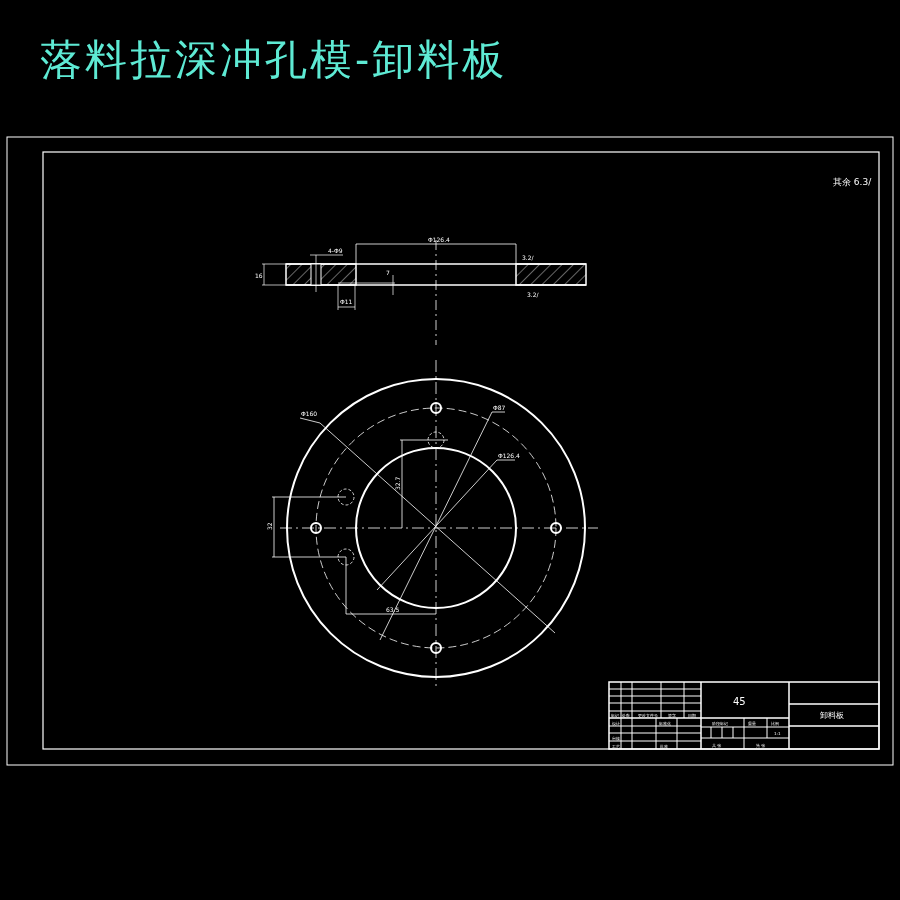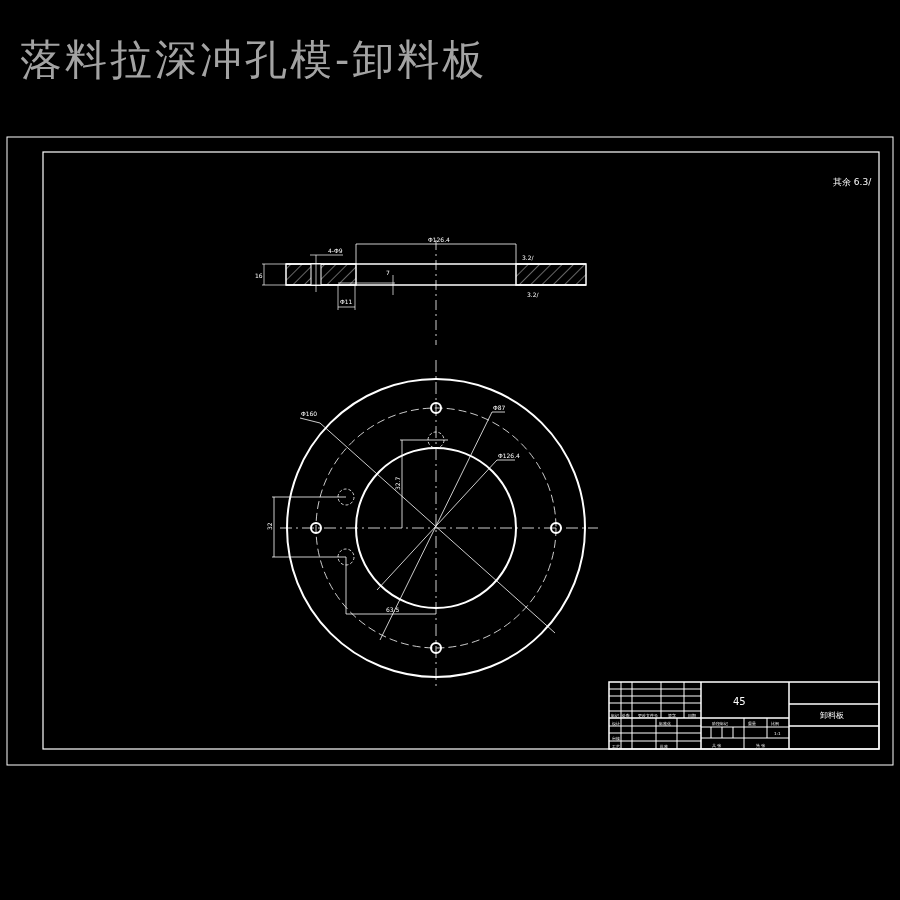--- a/index.html
+++ b/index.html
@@ -1,17 +1,17 @@
 <!DOCTYPE html>
 <html><head>
 <meta charset="utf-8">
 <style>
   html, body { margin:0; padding:0; background:#000; }
   body { width:900px; height:900px; position:relative; overflow:hidden; font-family:"DejaVu Sans", sans-serif; }
-  .title { position:absolute; left:20px; top:32px; font-family:"DejaVu Serif", serif; font-size:42px; color:#a3a3a3; letter-spacing:3px; line-height:56px; white-space:nowrap; }
+  .title { position:absolute; left:40px; top:32px; font-family:"DejaVu Serif", serif; font-size:42px; color:#5eead4; letter-spacing:3px; line-height:56px; white-space:nowrap; }
   svg { position:absolute; left:0; top:0; }
   .t { fill:#fff; font-family:"DejaVu Sans", sans-serif; }
 </style>
 </head>
 <body>
 
 <div class="title">落料拉深冲孔模-卸料板</div>
 
 <svg width="900" height="900" viewBox="0 0 900 900">
 

